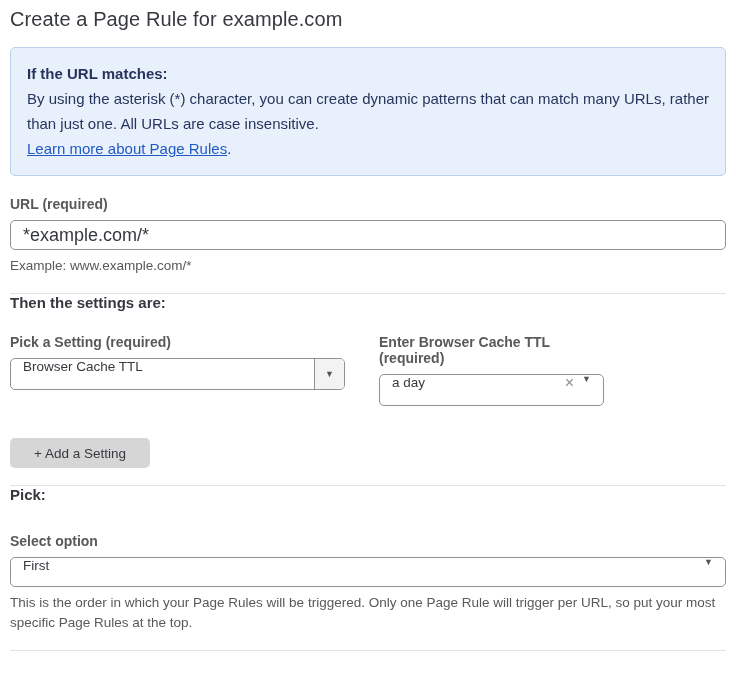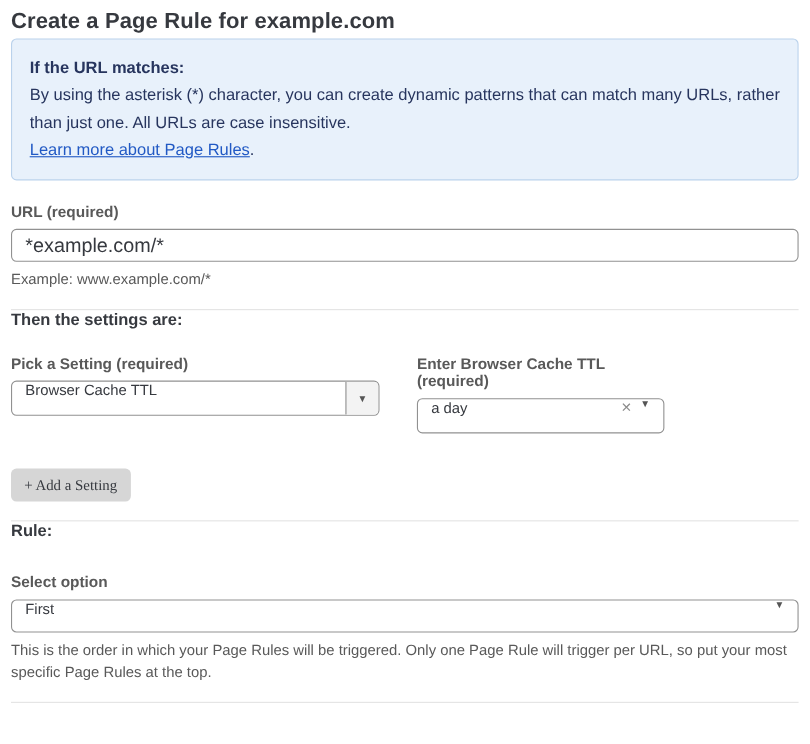--- a/index.html
+++ b/index.html
@@ -21,24 +21,24 @@
     font-family: "Liberation Sans", "DejaVu Sans", sans-serif;
     color: var(--text-dark);
   }
   .page {
     width: 736px;
     min-height: 676px;
     padding: 8px 10px 10px 10px;
   }
   .page-title {
     font-size: 20px;
-    font-weight: bold;
+    font-weight: normal;
     color: var(--text-dark);
     letter-spacing: 0.1px;
-    margin-bottom: 4px;
+    margin-bottom: 16px;
   }
   .info-box {
     background: var(--info-bg);
     border: 1px solid var(--info-border);
     border-radius: 5px;
     padding: 13px 16px 14px 16px;
     color: var(--info-text);
     font-size: 15px;
     line-height: 25px;
   }
@@ -126,24 +126,24 @@
     color: #8c8c8c;
     line-height: 1;
     padding: 0 8px 2px 0;
     cursor: pointer;
   }
   .inline-arrow { padding-right: 12px; }
   .btn {
     display: inline-block;
     border: none;
     border-radius: 5px;
-    font-family: Liberation Serif, serif;
+    font-family: Liberation Sans, sans-serif;
     font-size: 13.5px;
     height: 30px;
-    padding: 0 12px;
+    padding: 0 24px;
     cursor: pointer;
   }
   .btn-gray {
     background: var(--button-gray);
     color: var(--text-dark);
   }
   .add-setting-btn { margin-top: 32px; }
   .full-select {
     height: 30px;
     margin-top: 0;
@@ -188,21 +188,21 @@
         <span class="clear-glyph">×</span>
         <span class="arrow-glyph inline-arrow">▼</span>
       </div>
     </div>
   </div>
 
   <button class="btn btn-gray add-setting-btn">+ Add a Setting</button>
 
   <hr class="divider">
 
-  <div class="section-heading">Rule:</div>
+  <div class="section-heading">Pick:</div>
 
   <div class="field-label order-select-label">Select option</div>
   <div class="select-box full-select">
     <span class="select-value">First</span>
     <span class="arrow-glyph inline-arrow">▼</span>
   </div>
   <div class="helper-text">This is the order in which your Page Rules will be triggered. Only one Page Rule will trigger per URL, so put your most specific Page Rules at the top.</div>
 
   <hr class="divider">
 

